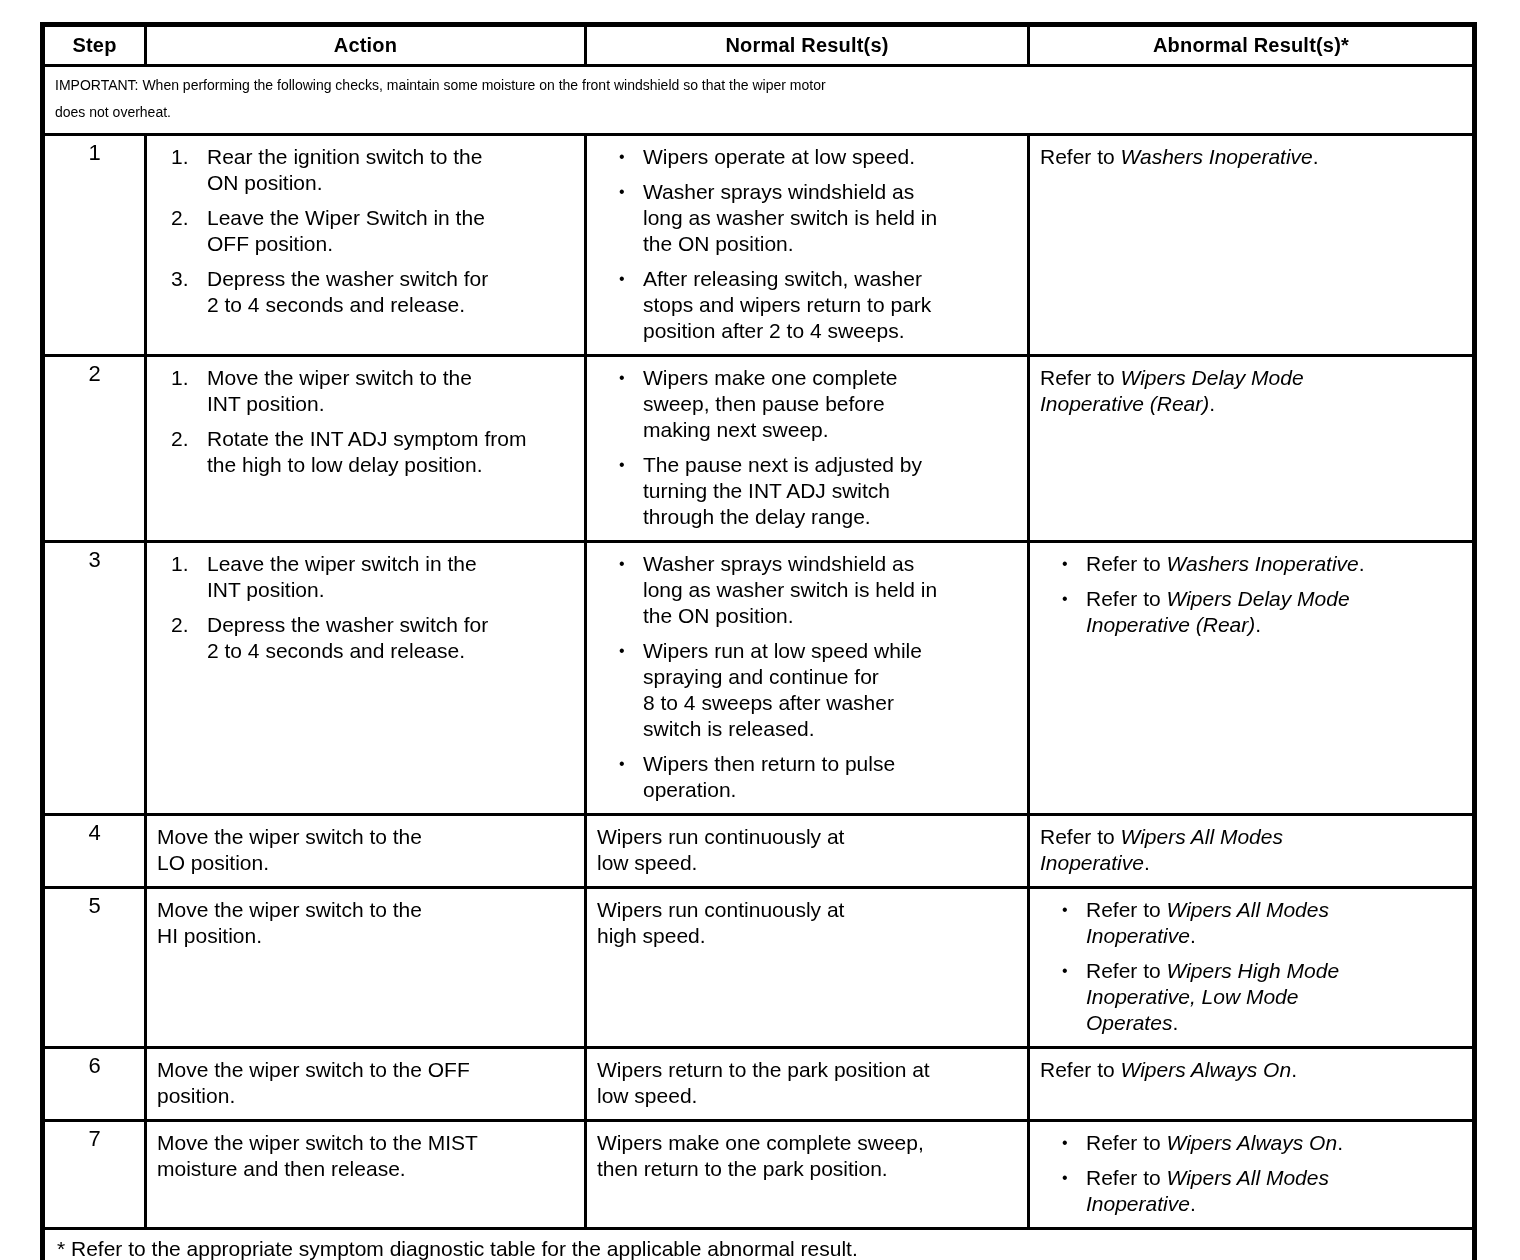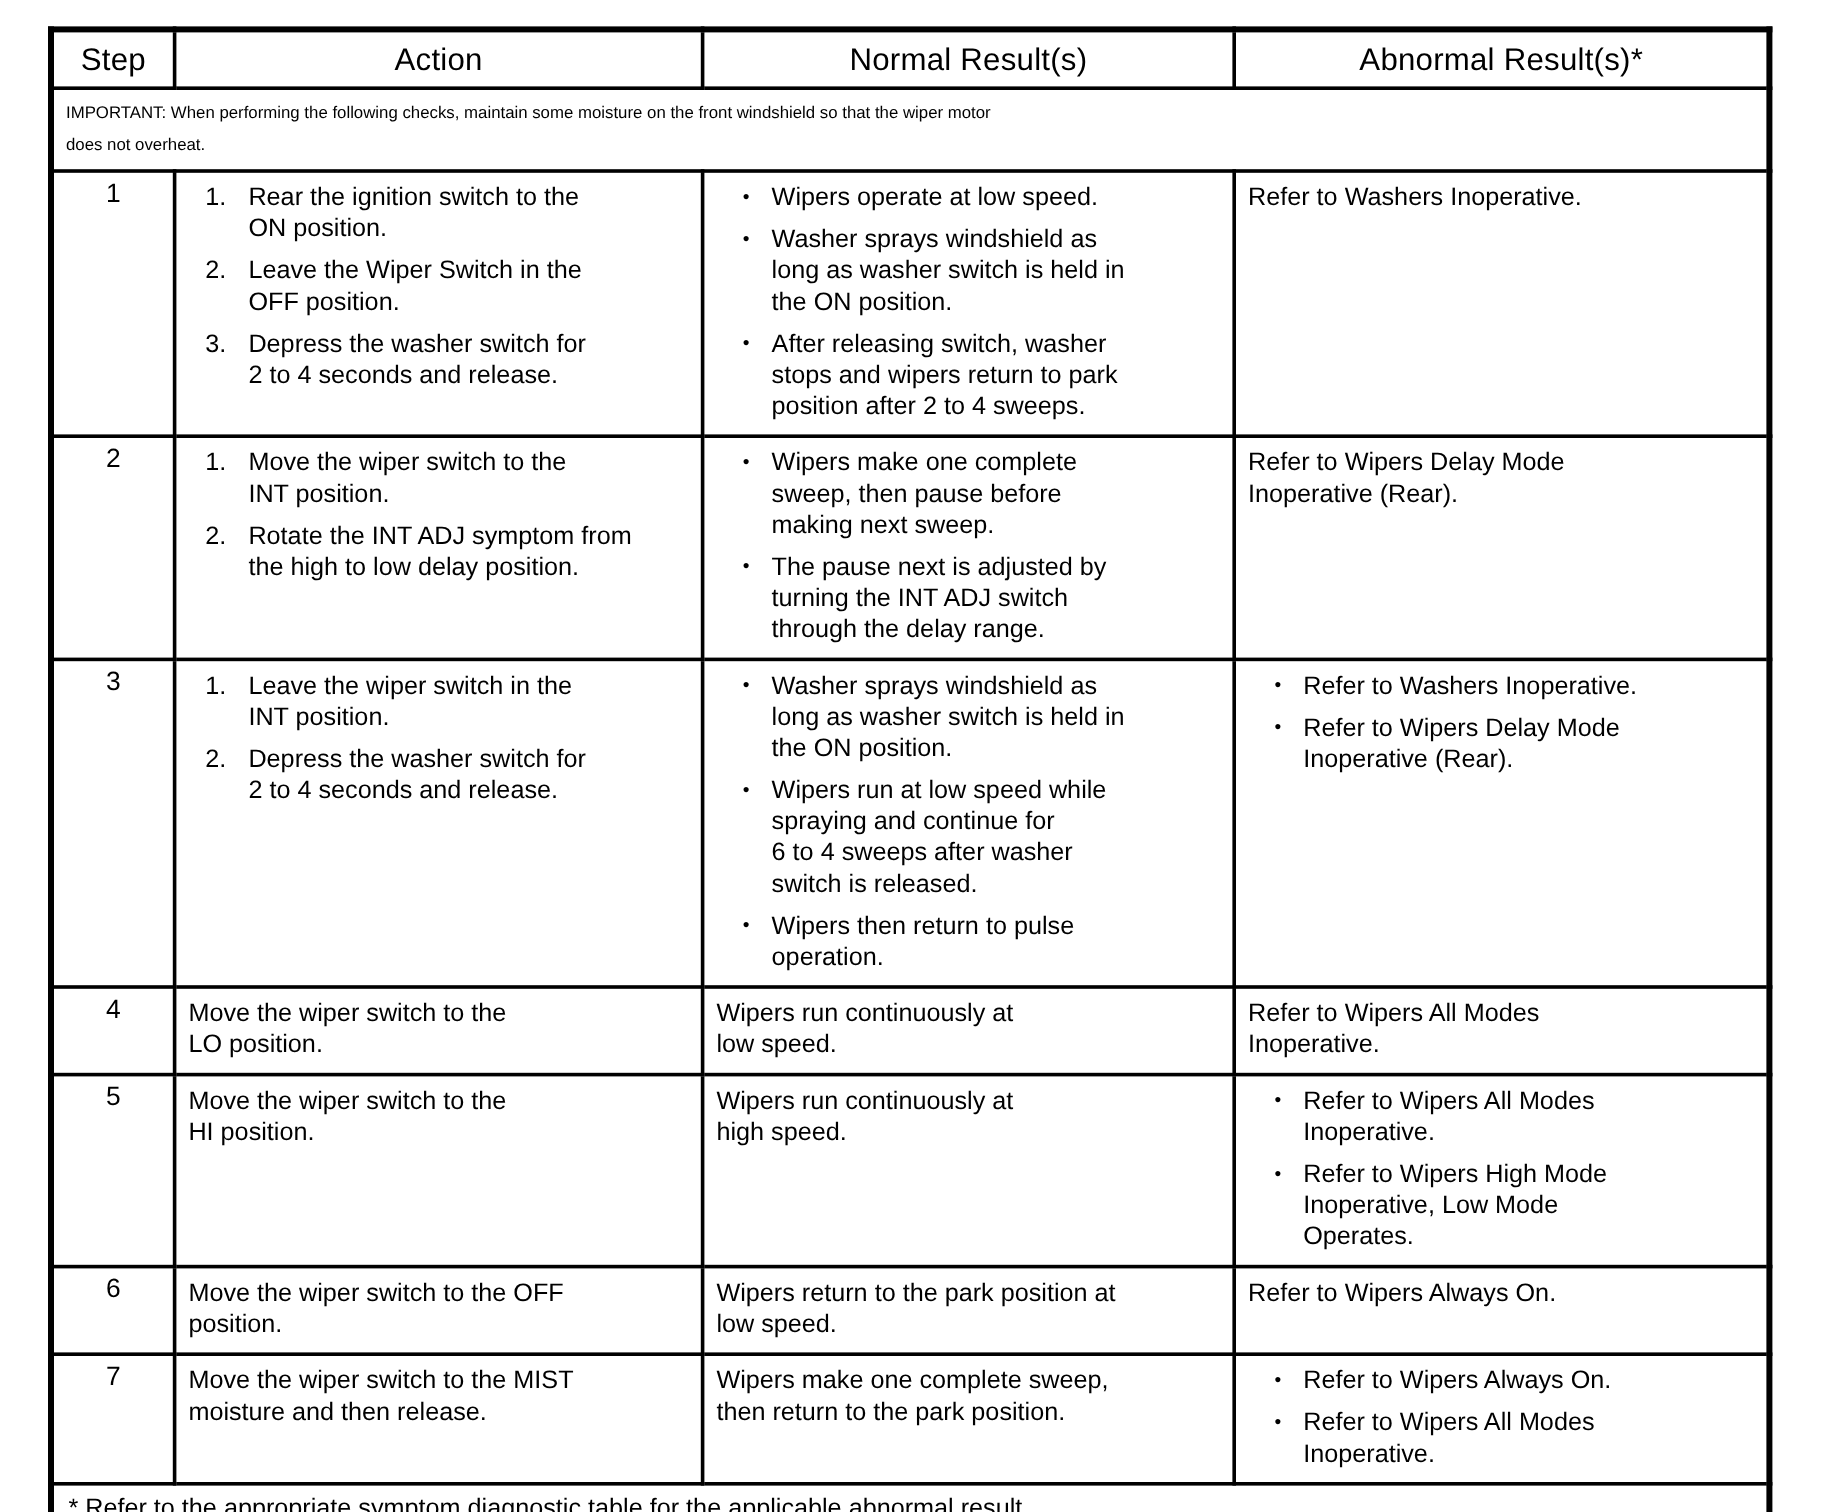--- a/index.html
+++ b/index.html
@@ -23,22 +23,22 @@
     margin: 22px 0 0 40px;
     border: 5px solid #000;
   }
   table.diag th,
   table.diag td {
     border: 3px solid #000;
     vertical-align: top;
     color: #000;
   }
   th.col-header {
-    font-size: 26px;
-    font-weight: normal;
+    font-size: 20px;
+    font-weight: bold;
     text-align: center;
     padding: 7px 4px;
     letter-spacing: 0.2px;
   }
   td.important-cell {
     font-size: 14px;
     line-height: 27px;
     padding: 5px 10px 7px 10px;
     white-space: pre-line;
   }
@@ -62,21 +62,21 @@
   .item.bulleted { padding-left: 24px; }
   .item.plain    { padding-left: 2px; }
   .marker { flex: none; }
   .marker.num { width: 36px; }
   .marker.bullet {
     width: 24px;
     font-size: 16px;
     line-height: 26px;
   }
   .txt { white-space: pre-line; }
-  .it { }
+  .it { font-style: italic; }
   td.footnote-cell {
     font-size: 21px;
     line-height: 26px;
     padding: 6px 10px 8px 12px;
   }
 </style>
 </head>
 <body>
 
 <div class="page">
@@ -198,21 +198,21 @@
             <div class="item bulleted">
               <span class="marker bullet">•</span>
               <span class="txt"><span>Washer sprays windshield as
 long as washer switch is held in
 the ON position.</span></span>
             </div>
             <div class="item bulleted">
               <span class="marker bullet">•</span>
               <span class="txt"><span>Wipers run at low speed while
 spraying and continue for
-6 to 4 sweeps after washer
+8 to 4 sweeps after washer
 switch is released.</span></span>
             </div>
             <div class="item bulleted">
               <span class="marker bullet">•</span>
               <span class="txt"><span>Wipers then return to pulse
 operation.</span></span>
             </div>
           </td>
           <td class="content-cell">
             <div class="item bulleted">

